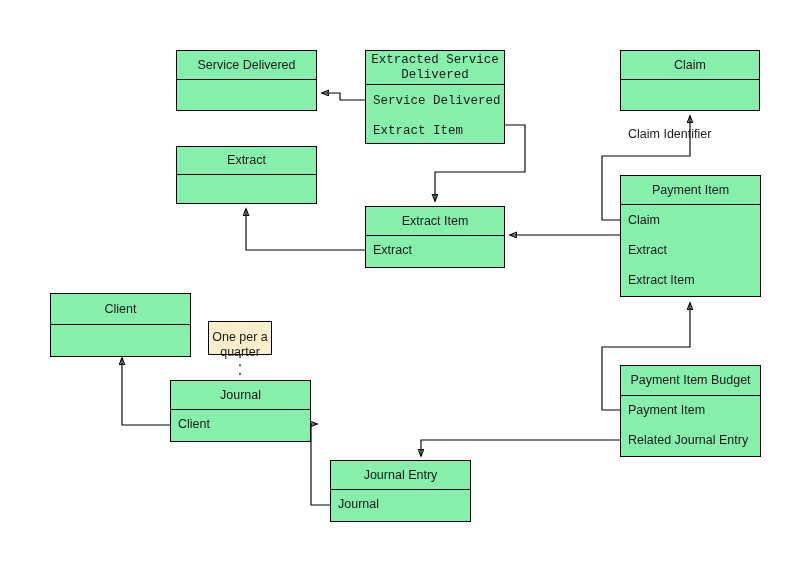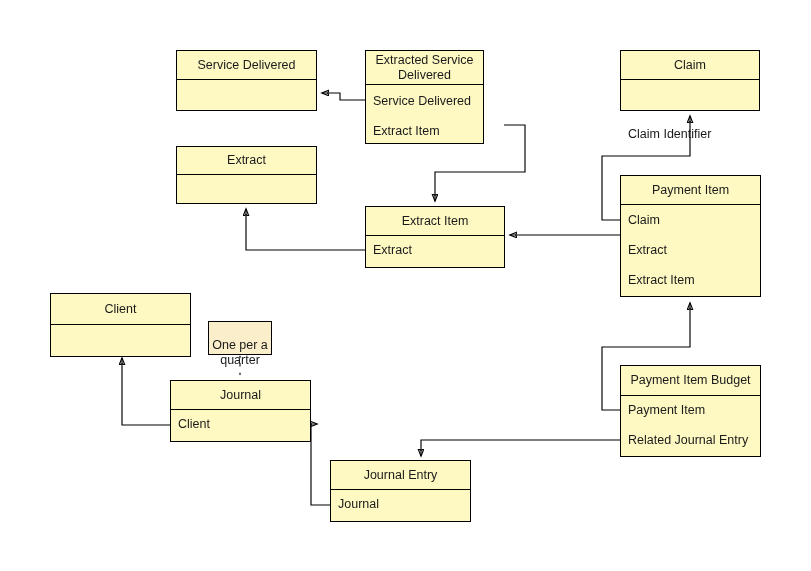--- a/index.html
+++ b/index.html
@@ -12,21 +12,21 @@
     width: 811px;
     height: 571px;
     background: #ffffff;
     font-family: "Liberation Sans", sans-serif;
     overflow: hidden;
   }
   .uml-box {
     position: absolute;
     box-sizing: border-box;
     border: 1px solid #000000;
-    background: #fef9c3;
+    background: #86efac;
   }
   .uml-header {
     box-sizing: border-box;
     border-bottom: 1px solid #000000;
     text-align: center;
     font-size: 12.5px;
     color: #1a1a1a;
     line-height: 15px;
     display: flex;
     align-items: center;
@@ -47,21 +47,21 @@
   }
   .note-box {
     position: absolute;
     box-sizing: border-box;
     border: 1px solid #000000;
     background: #fbeecb;
     text-align: center;
     font-size: 12.5px;
     line-height: 15px;
     color: #1a1a1a;
-    padding-top: 16px;
+    padding-top: 8px;
   }
   svg.edges {
     position: absolute;
     left: 0;
     top: 0;
     width: 811px;
     height: 571px;
     overflow: visible;
   }
   svg.edges path, svg.edges line {
@@ -109,21 +109,21 @@
     <line class="dotted" x1="240" y1="356" x2="240" y2="380"></line>
   </svg>
 
   <div class="uml-box" style="left:176px; top:50px; width:141px; height:61px;">
     <div class="uml-header" style="height:29px;">
       <span>Service Delivered</span>
     </div>
     <div class="uml-body" style="height:30px;"></div>
   </div>
 
-  <div class="uml-box" style="left:365px; top:50px; width:119px; height:94px;">
+  <div class="uml-box" style="left:365px; top:50px; width:140px; height:94px;font-family:Liberation Mono, monospace;">
     <div class="uml-header" style="height:34px;">
       <span>Extracted Service Delivered</span>
     </div>
     <div class="uml-body" style="height:58px;">
       <span class="uml-attr" style="top:9px;">Service Delivered</span>
       <span class="uml-attr" style="top:39px;">Extract Item</span>
     </div>
   </div>
 
   <div class="uml-box" style="left:620px; top:50px; width:140px; height:61px;">

